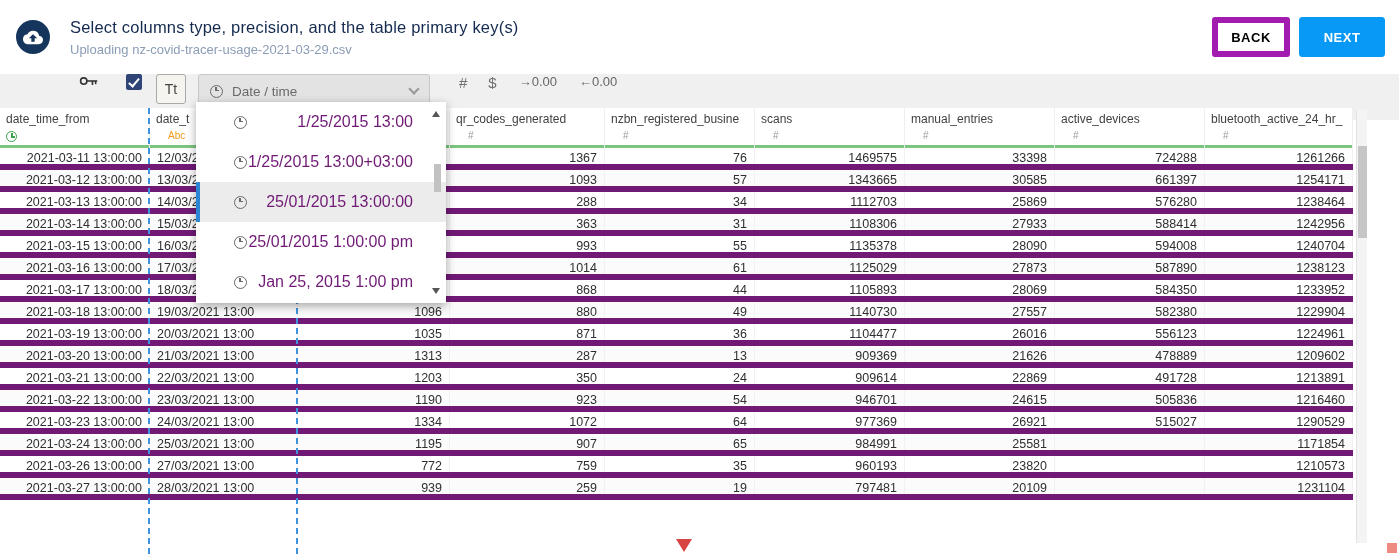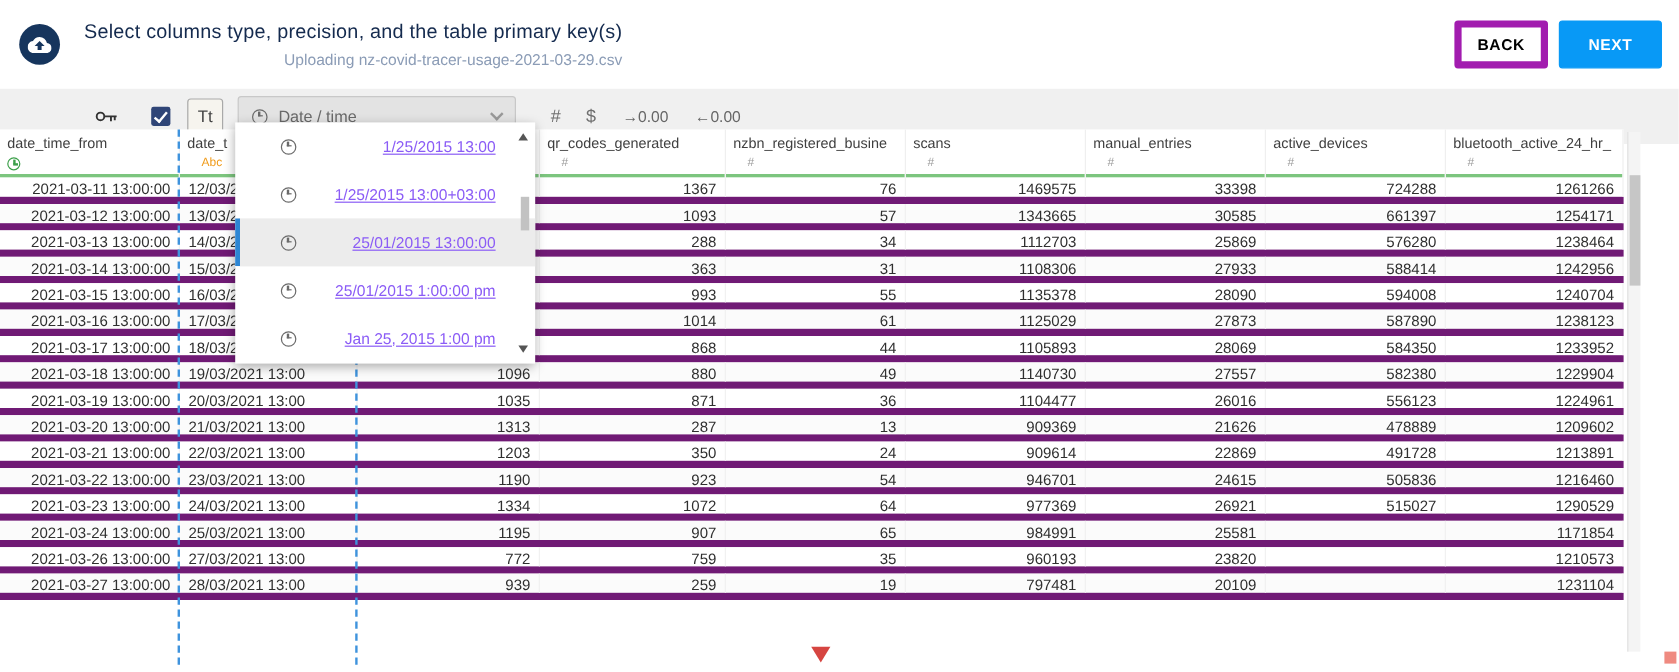--- a/index.html
+++ b/index.html
@@ -1,34 +1,34 @@
 <!DOCTYPE html>
 <html><head>
 <meta charset="utf-8">
 <style>
   * { margin:0; padding:0; box-sizing:border-box; }
   html,body { width:1399px; height:560px; overflow:hidden; background:#fff;
     font-family:"Liberation Sans", sans-serif; }
   .app { position:relative; width:1399px; height:560px; }
 
   
-  .header { height:74px; display:flex; align-items:center; background:#fff;text-align:right; }
+  .header { height:74px; display:flex; align-items:center; background:#fff; }
   .upload-badge { width:34px; height:34px; border-radius:50%; background:#16355d;
     margin-left:16px; display:flex; align-items:center; justify-content:center; flex:0 0 auto; }
   .header-text { margin-left:20px; }
   .title { font-size:16.5px; color:#142a4e; font-weight:500; letter-spacing:.2px; }
   .subtitle { font-size:13px; color:#8b9cb6; margin-top:5px; }
   .header-buttons { margin-left:auto; margin-right:14px; display:flex; gap:9px; }
   .btn { height:40px; border-radius:3px; font-size:13px; font-weight:bold; letter-spacing:.5px;
     display:flex; align-items:center; justify-content:center; cursor:pointer; }
   .btn-back { width:78px; background:#fff; border:6px solid #a21caf; color:#000000; }
   .btn-next { width:86px; background:#0899f6; border:1px solid #0899f6; color:#fff; }
 
   
-  .toolbar { height:46px; background:#f0f0f0; display:flex; align-items:center;
+  .toolbar { height:46px; background:#f0f0f0; display:flex; align-items:flex-start;
     padding-left:79px; position:relative; }
   .key-icon { display:flex; align-items:center; cursor:pointer; }
   .checkbox { width:16px; height:16px; background:#2f4577; border-radius:2px;
     margin-left:28px; position:relative; cursor:pointer; }
   .checkbox::after { content:""; position:absolute; left:5px; top:1.5px; width:4px; height:9px;
     border:solid #fff; border-width:0 2px 2px 0; transform:rotate(40deg); }
   .tt-btn { width:30px; height:30px; border:1px solid #a9a9a9; border-radius:3px;
     background:#f6f4ee; display:flex; align-items:center; justify-content:center;
     font-size:14px; color:#444; margin-left:14px; cursor:pointer; }
   .dd-btn { margin-left:12px; width:232px; height:34px; background:#e3e3e3;
@@ -70,21 +70,21 @@
   
   .dash { position:absolute; top:108px; height:446px; width:0;
     border-left:2px dashed #3f93dd; z-index:5; }
 
   
   .panel { position:absolute; left:196px; top:102px; width:250px; height:201px;
     background:#fff; box-shadow:0 3px 9px rgba(0,0,0,.35); z-index:10; }
   .opt { height:40px; display:flex; align-items:center; position:relative;
     padding-right:33px; cursor:pointer; }
   .opt .clock { position:absolute; left:38px; }
-  .opt-label { flex:1; text-align:right; font-size:13px; color:#8b5cf6;text-decoration:underline; }
+  .opt-label { flex:1; text-align:right; font-size:16px; color:#701a75; }
   .opt.selected { background:#ececec; box-shadow:inset 4px 0 0 #2d86d4; }
   .panel-sb-up { position:absolute; right:6px; top:9px; width:0; height:0;
     border-left:4px solid transparent; border-right:4px solid transparent;
     border-bottom:6px solid #555; cursor:pointer; }
   .panel-sb-down { position:absolute; right:6px; bottom:9px; width:0; height:0;
     border-left:4px solid transparent; border-right:4px solid transparent;
     border-top:6px solid #555; cursor:pointer; }
   .panel-sb-thumb { position:absolute; right:5px; top:62px; width:7px; height:28px;
     background:#c2c2c2; cursor:pointer; }
 

